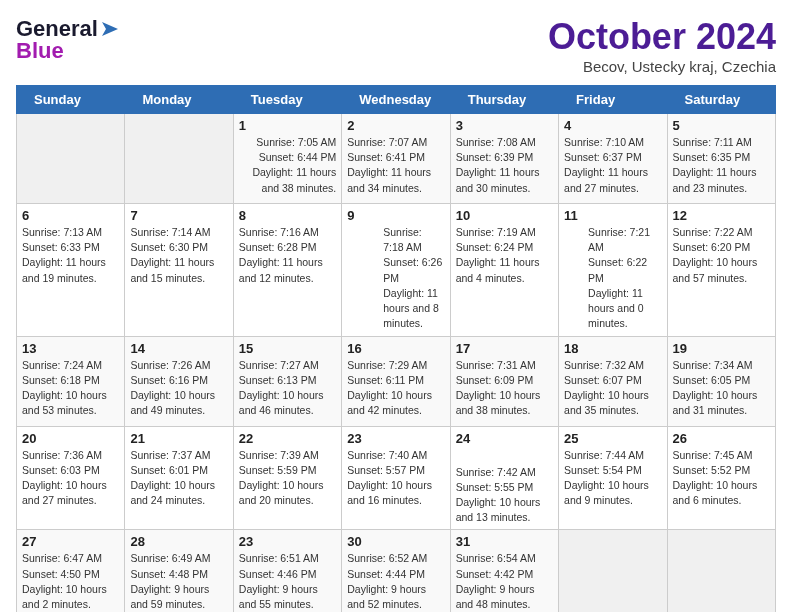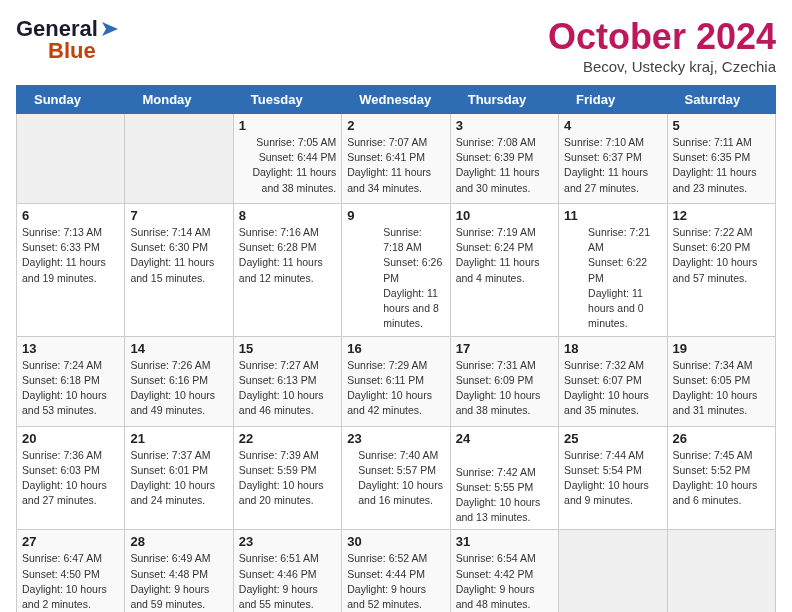--- a/index.html
+++ b/index.html
@@ -20,21 +20,21 @@
       display: flex;
       flex-direction: column;
       align-items: flex-start;
     }
     .title-block {
       text-align: right;
     }
     .title-block h1 {
       font-size: 36px;
       font-weight: bold;
-      color: #be185d;
+      color: #4c1d95;
     }
     .title-block h2 {
       font-size: 15px;
       color: #444;
       font-weight: normal;
     }
     table {
       width: 100%;
       border-collapse: collapse;
       table-layout: fixed;
@@ -82,21 +82,21 @@
 <body>
 
 <div class="header">
   <div class="logo">
     <div style="display:flex;align-items:center;">
       <span style="font-size:22px;font-weight:bold;color:#1a1a2e;">General</span>
       <svg width="22" height="18" viewBox="0 0 22 18">
         <polygon points="4,2 20,9 4,16 8,9" fill="#2e6db4"></polygon>
       </svg>
     </div>
-    <span style="font-size:22px;font-weight:bold;color:#c2410c;margin-top:-4px;margin-left:32px;">Blue</span>
+    <span style="font-size:22px;font-weight:bold;color:#a21caf;margin-top:-4px;">Blue</span>
   </div>
   <div class="title-block">
     <h1>October 2024</h1>
     <h2>Becov, Ustecky kraj, Czechia</h2>
   </div>
 </div>
 
 <table>
   <thead>
     <tr>
@@ -246,21 +246,21 @@
 Daylight: 10 hours and 24 minutes.</div>
         </td>
         <td>
           <span class="day-num">22</span>
           <div class="day-info" style="white-space: pre-line;">Sunrise: 7:39 AM
 Sunset: 5:59 PM
 Daylight: 10 hours and 20 minutes.</div>
         </td>
         <td>
           <span class="day-num">23</span>
-          <div class="day-info" style="white-space: pre-line; margin-left: 11px;">Sunrise: 7:40 AM
+          <div class="day-info" style="white-space: pre-line;">Sunrise: 7:40 AM
 Sunset: 5:57 PM
 Daylight: 10 hours and 16 minutes.</div>
         </td>
         <td>
           <span class="day-num">24</span>
           <div class="day-info" style="white-space: pre-line; margin-top: 19px;">Sunrise: 7:42 AM
 Sunset: 5:55 PM
 Daylight: 10 hours and 13 minutes.</div>
         </td>
         <td>

